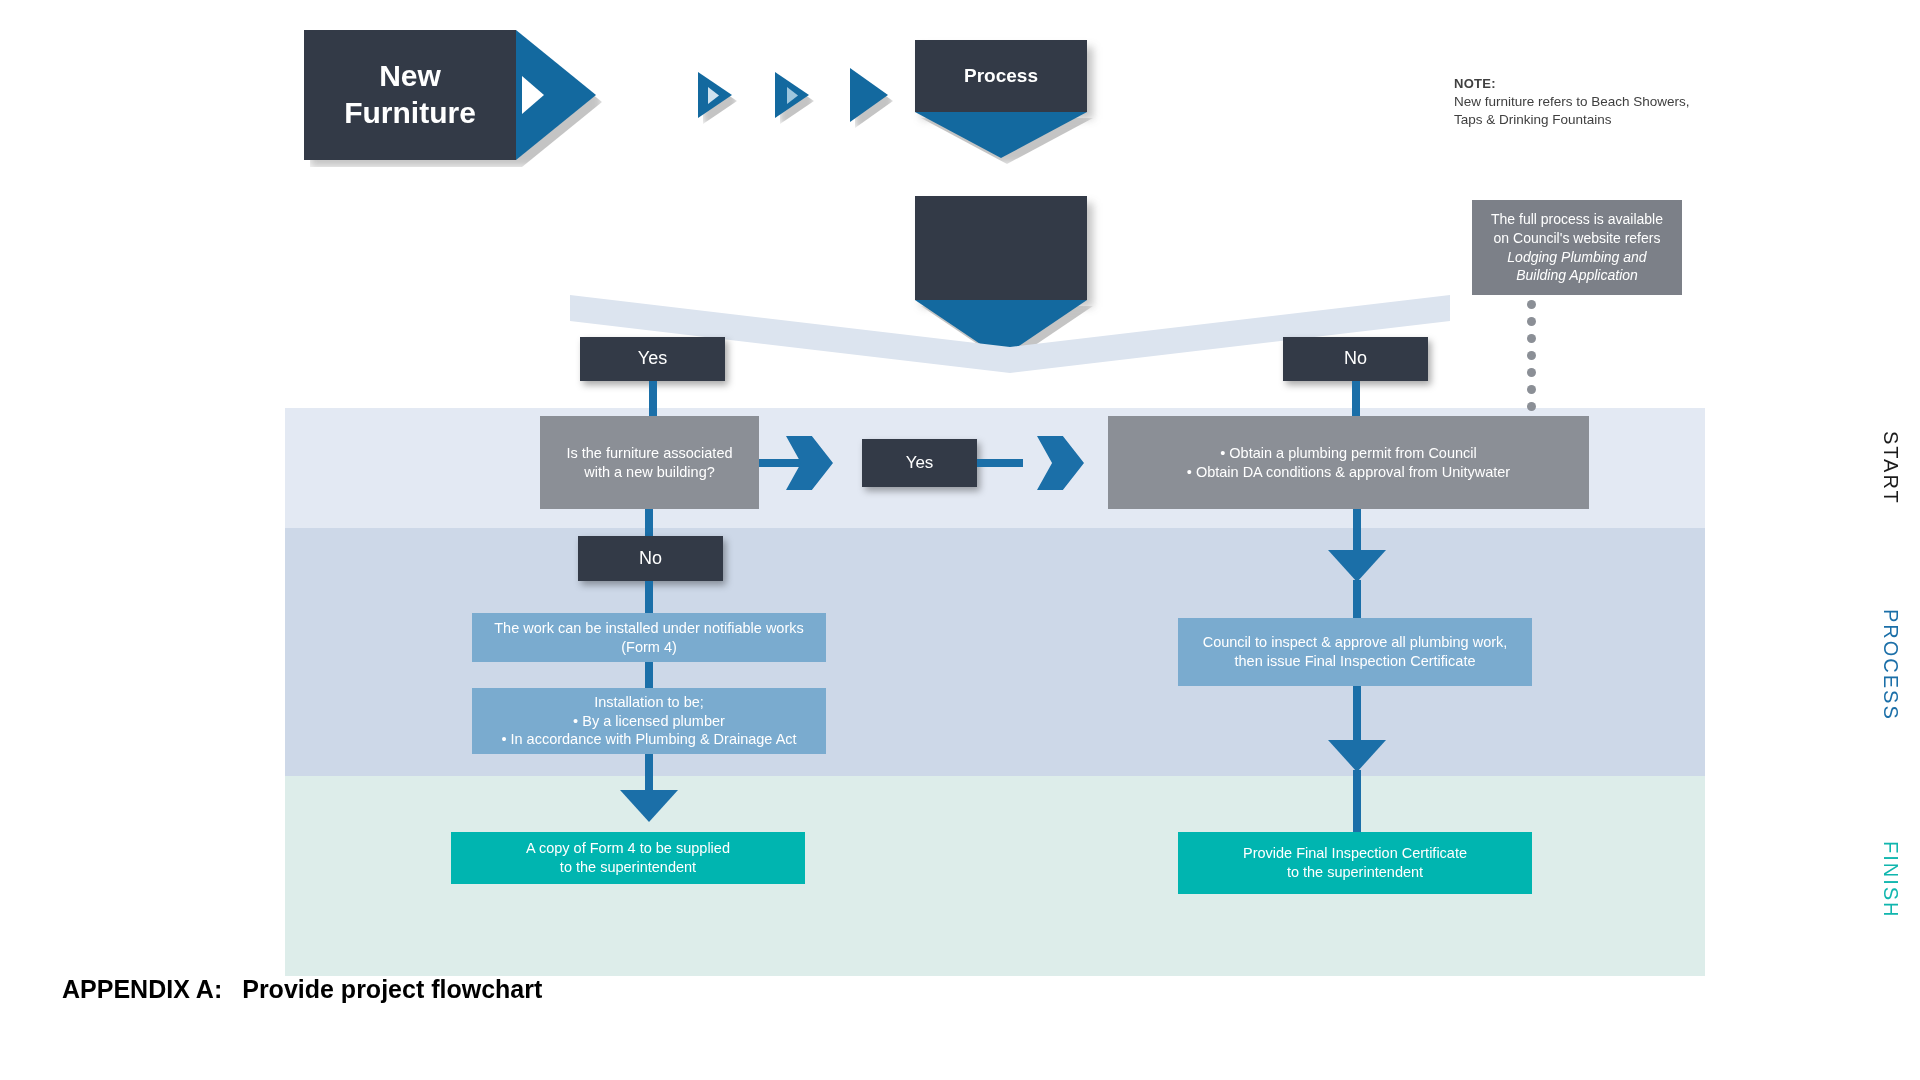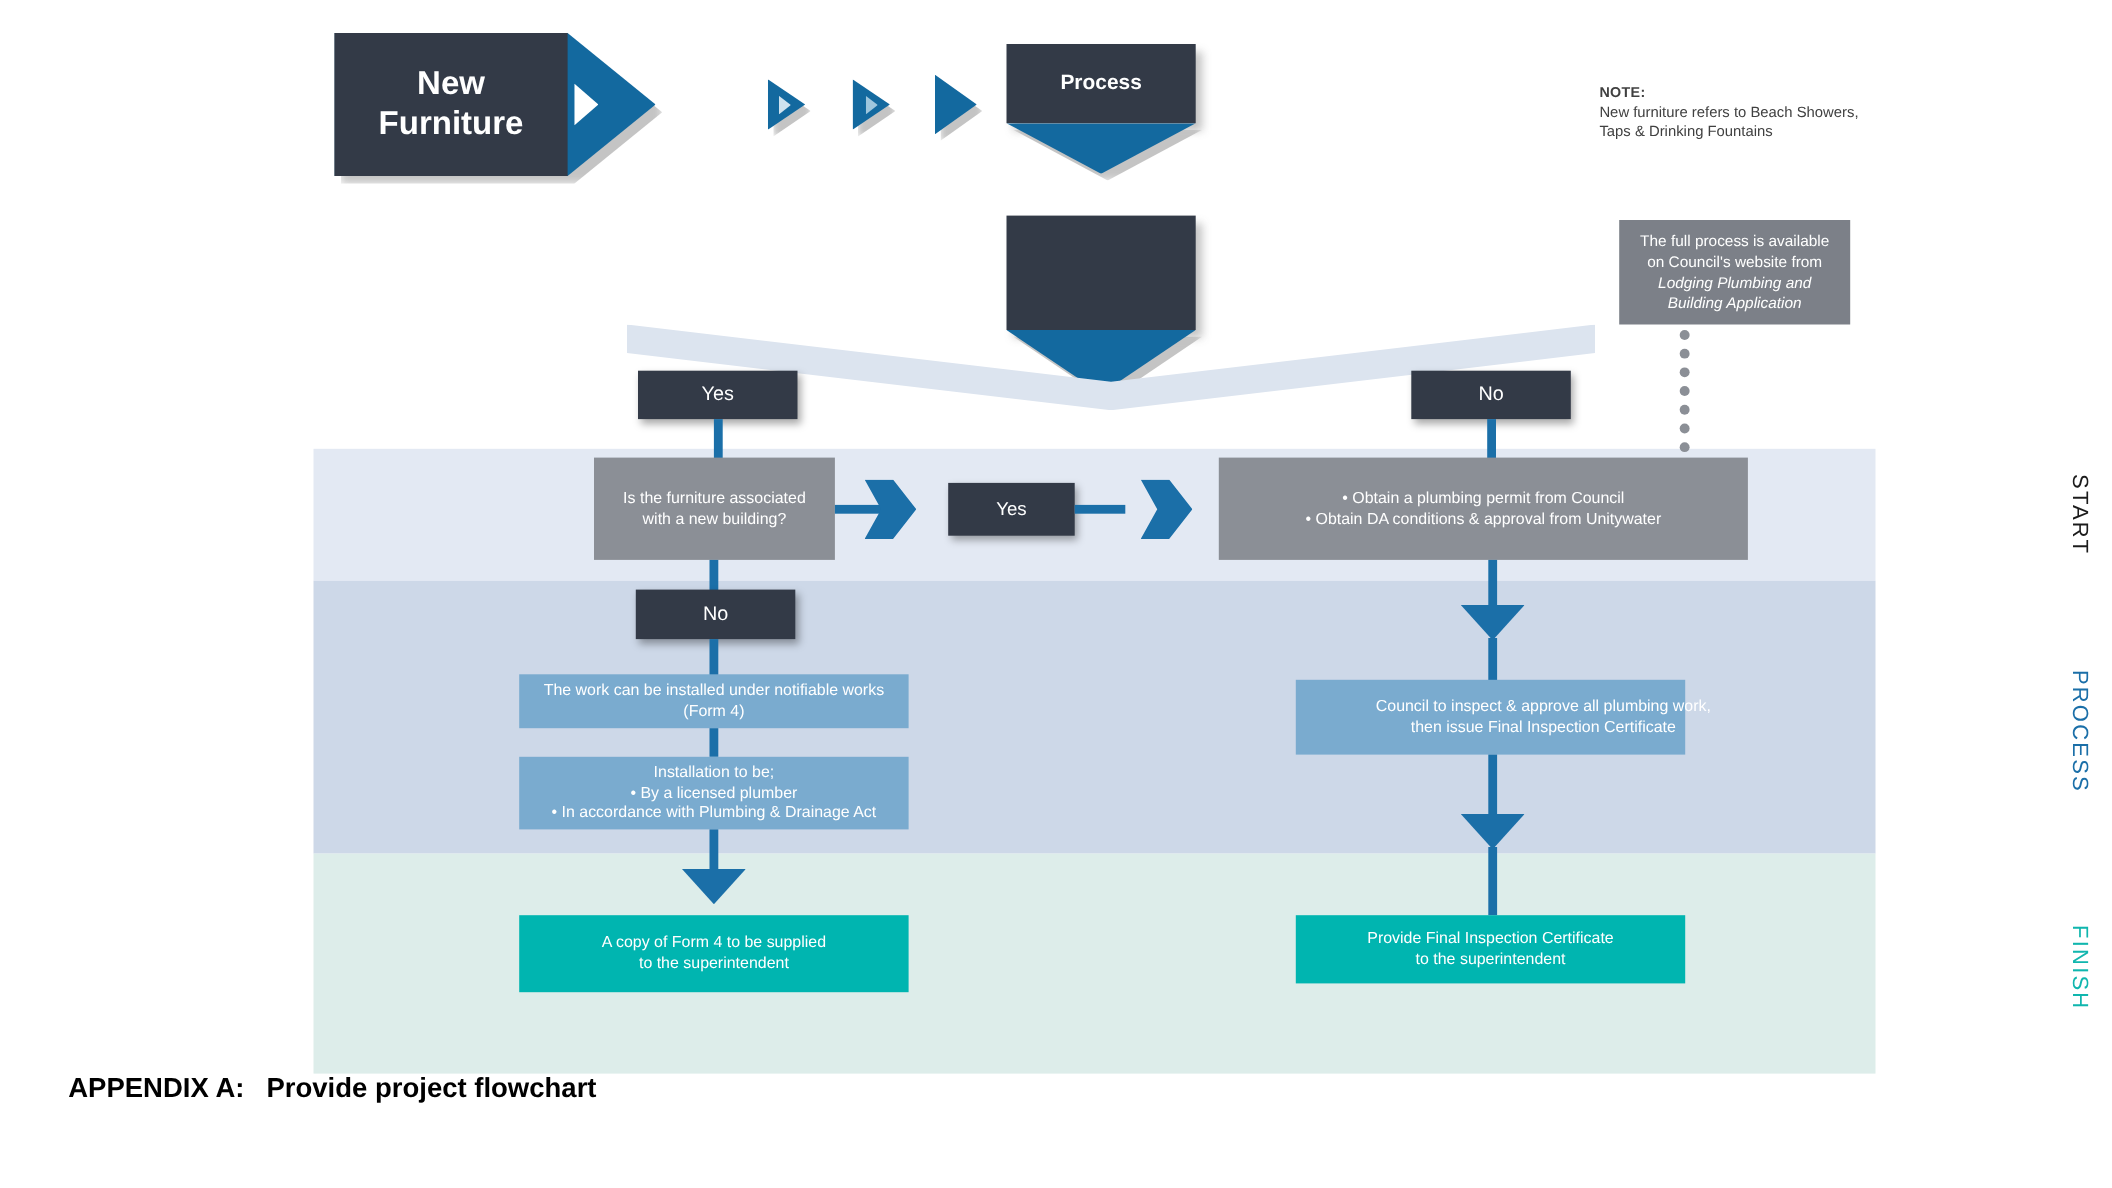--- a/index.html
+++ b/index.html
@@ -251,31 +251,31 @@
 
   <div class="rect midblue" style="left:472px; top:688px; width:354px; height:66px;">
     <div class="node-text" style="font-size:14.5px;">Installation to be;
 •  By a licensed plumber
 •  In accordance with Plumbing &amp; Drainage Act</div>
   </div>
 
   <div class="vline" style="left:645px; top:754px; width:8px; height:42px;"></div>
   <div class="varrow" style="left:620px; top:790px; width:58px; height:32px;"></div>
 
-  <div class="rect teal" style="left:472px; top:832px; width:354px; height:70px;">
+  <div class="rect teal" style="left:451px; top:832px; width:354px; height:52px;">
     <div class="node-text" style="font-size:14.5px;">A copy of Form 4 to be supplied
 to the superintendent</div>
   </div>
 
   <div class="vline" style="left:1353px; top:509px; width:8px; height:51px;"></div>
   <div class="varrow" style="left:1328px; top:550px; width:58px; height:32px;"></div>
   <div class="vline" style="left:1353px; top:580px; width:8px; height:40px;"></div>
 
   <div class="rect midblue" style="left:1178px; top:618px; width:354px; height:68px;">
-    <div class="node-text" style="font-size:14.5px;margin-left:48px;">Council to inspect &amp; approve all plumbing work,
+    <div class="node-text" style="font-size:14.5px;">Council to inspect &amp; approve all plumbing work,
 then issue Final Inspection Certificate</div>
   </div>
 
   <div class="vline" style="left:1353px; top:686px; width:8px; height:60px;"></div>
   <div class="varrow" style="left:1328px; top:740px; width:58px; height:32px;"></div>
   <div class="vline" style="left:1353px; top:770px; width:8px; height:62px;"></div>
 
   <div class="rect teal" style="left:1178px; top:832px; width:354px; height:62px;">
     <div class="node-text" style="font-size:14.5px;">Provide Final Inspection Certificate
 to the superintendent</div>
@@ -284,21 +284,21 @@
   <div id="note">
     <div class="hd">NOTE:</div>
     <div class="bd">New furniture refers to Beach Showers,
 Taps &amp; Drinking Fountains</div>
   </div>
 
   <div class="rect notegray" style="left:1472px; top:200px; width:210px; height:95px; padding:10px 8px;">
     <div style="display:flex;flex-direction:column;justify-content:center;height:100%;
                 color:#fff;font-size:14px;line-height:1.33;text-align:center;">
       <span>The full process is available</span>
-      <span>on Council's website from</span>
+      <span>on Council's website refers</span>
       <em>Lodging Plumbing and</em>
       <em>Building Application</em>
     </div>
   </div>
 
   <div id="dots">
     <i></i>
     <i></i>
     <i></i>
     <i></i>

